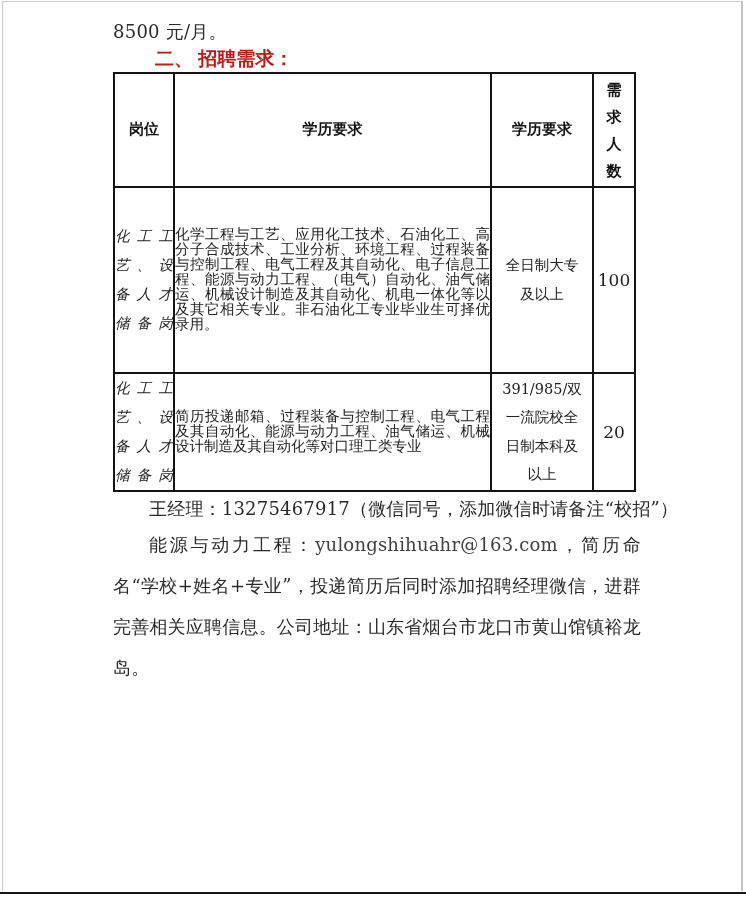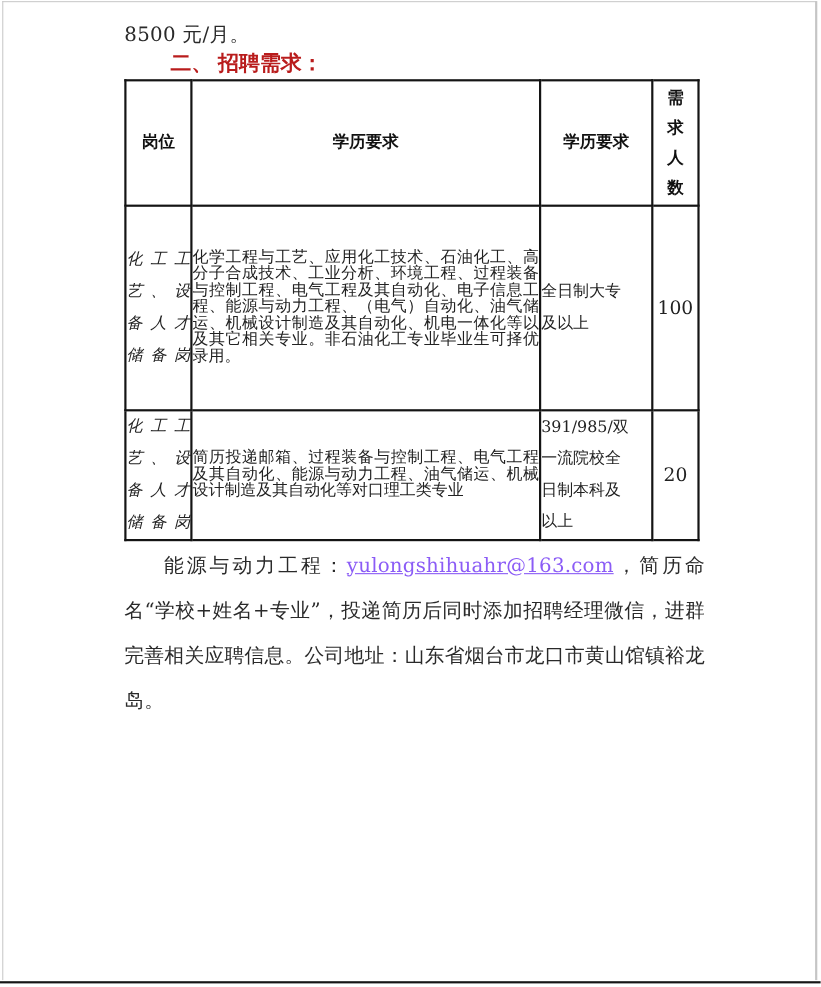--- a/index.html
+++ b/index.html
@@ -69,21 +69,21 @@
     font-style: italic;
   }
   td.cell-major {
     padding: 2px 11px;
     text-align: justify;
     line-height: 15px;
     vertical-align: middle;
   }
   td.cell-education {
     white-space: pre-line;
-    text-align: left;
+    text-align: center;
     line-height: 28.5px;
     vertical-align: middle;
   }
   td.cell-count {
     text-align: center;
     font-size: 17px;
     vertical-align: middle;
   }
 
   p.contact-line {
@@ -96,21 +96,21 @@
   }
   .contact-block { margin-top: 2px; }
   p.email-par {
     margin: 0;
     font-size: 18px;
     line-height: 41px;
     text-indent: 2em;
     text-align: justify;
     letter-spacing: 0.2px;
   }
-  a.email-link { color: #8b5cf6; text-decoration: underline; cursor: pointer; }
+  a.email-link { color: #404040; cursor: pointer; }
 </style>
 </head>
 <body>
 
 <div class="edge-top"></div>
 <div class="edge-left"></div>
 <div class="edge-right"></div>
 
 <div class="content">
 
@@ -157,18 +157,19 @@
 一流院校全
 日制本科及
 以上</td>
         <td class="cell-count">20</td>
       </tr>
     </tbody>
   </table>
 
 
   <div class="contact-block">
+    <p class="contact-line">王经理：13275467917（微信同号，添加微信时请备注“校招”）</p>
     <p class="email-par"><span>能源与动力工程：</span><a class="email-link">yulongshihuahr@163.com</a><span>，简历命名“学校+姓名+专业”，投递简历后同时添加招聘经理微信，进群完善相关应聘信息。公司地址：山东省烟台市龙口市黄山馆镇裕龙岛。</span></p>
   </div>
 
 </div>
 
 <div class="bottom-rule"></div>
 
 </body></html>

